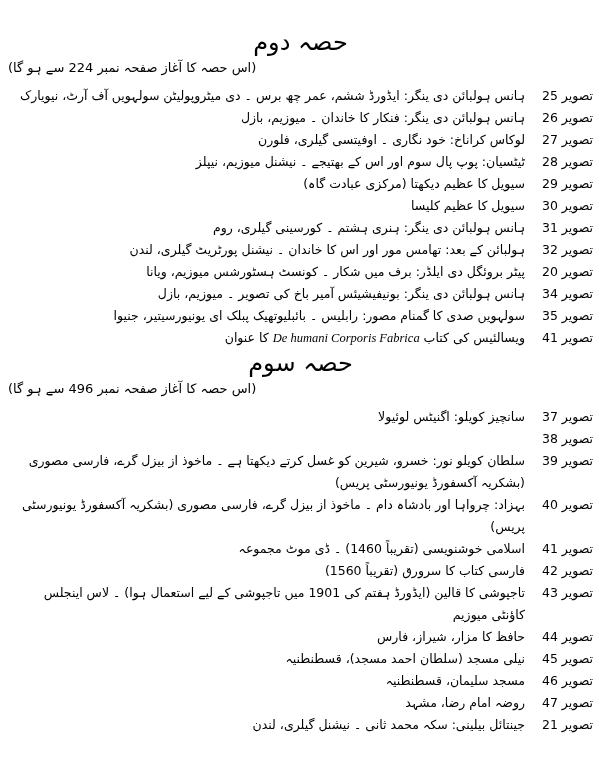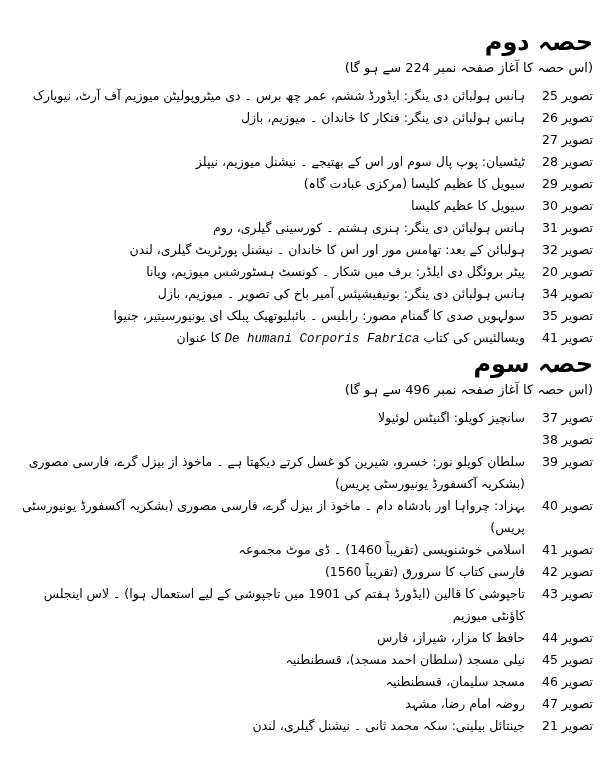--- a/index.html
+++ b/index.html
@@ -6,66 +6,67 @@
   body{
     width:601px;height:774px;overflow:hidden;
     background:#ffffff;color:#000000;
     font-family:"DejaVu Sans",sans-serif;
     direction:rtl;
   }
   .page{padding:28px 8px 0 8px;}
   .section{margin:0;}
   .section + .section{}
   .sec-title{
-    font-size:24px;font-weight:bold;
+    text-align:center;font-size:24px;font-weight:normal;
     margin:0 0 4px 0;letter-spacing:0;
   }
   .sec-subtitle{
-    text-align:right;font-size:13px;margin:0 0 10px 0;
+    text-align:left;font-size:13px;margin:0 0 10px 0;
   }
   .figure-list{direction:rtl;}
   .fig-row{
     display:flex;flex-direction:row;align-items:baseline;
     font-size:12.5px;line-height:22px;
   }
   .fig-label{
     flex:0 0 62px;text-align:right;white-space:nowrap;
   }
   .fig-caption{
     flex:1 1 auto;text-align:right;padding-right:6px;
   }
-  .latin{font-style:italic;font-family:Liberation Mono, monospace;}
+  .latin{font-style:italic;font-family:Liberation Serif, serif;}
 </style>
 </head>
 <body>
 
 <div class="page">
 
   <section class="section">
     <h1 class="sec-title">حصہ دوم</h1>
     <div class="sec-subtitle">(اس حصہ کا آغاز صفحہ نمبر 224 سے ہو گا)</div>
     <div class="figure-list">
         <div class="fig-row">
           <span class="fig-label">تصویر 25</span>
-          <span class="fig-caption">ہانس ہولبائن دی ینگر: ایڈورڈ ششم، عمر چھ برس ۔ دی میٹروپولیٹن میوزیم آف آرٹ، نیویارک</span>
+          <span class="fig-caption">ہانس ہولبائن دی ینگر: ایڈورڈ ششم، عمر چھ برس ۔ دی میٹروپولیٹن سولہویں آف آرٹ، نیویارک</span>
         </div>
         <div class="fig-row">
           <span class="fig-label">تصویر 26</span>
           <span class="fig-caption">ہانس ہولبائن دی ینگر: فنکار کا خاندان ۔ میوزیم، بازل</span>
         </div>
         <div class="fig-row">
           <span class="fig-label">تصویر 27</span>
+          <span class="fig-caption">لوکاس کراناخ: خود نگاری ۔ اوفیتسی گیلری، فلورن</span>
         </div>
         <div class="fig-row">
           <span class="fig-label">تصویر 28</span>
           <span class="fig-caption">ٹیٹسیان: پوپ پال سوم اور اس کے بھتیجے ۔ نیشنل میوزیم، نیپلز</span>
         </div>
         <div class="fig-row">
           <span class="fig-label">تصویر 29</span>
-          <span class="fig-caption">سیویل کا عظیم کلیسا (مرکزی عبادت گاہ)</span>
+          <span class="fig-caption">سیویل کا عظیم دیکھتا (مرکزی عبادت گاہ)</span>
         </div>
         <div class="fig-row">
           <span class="fig-label">تصویر 30</span>
           <span class="fig-caption">سیویل کا عظیم کلیسا</span>
         </div>
         <div class="fig-row">
           <span class="fig-label">تصویر 31</span>
           <span class="fig-caption">ہانس ہولبائن دی ینگر: ہنری ہشتم ۔ کورسینی گیلری، روم</span>
         </div>
         <div class="fig-row">

